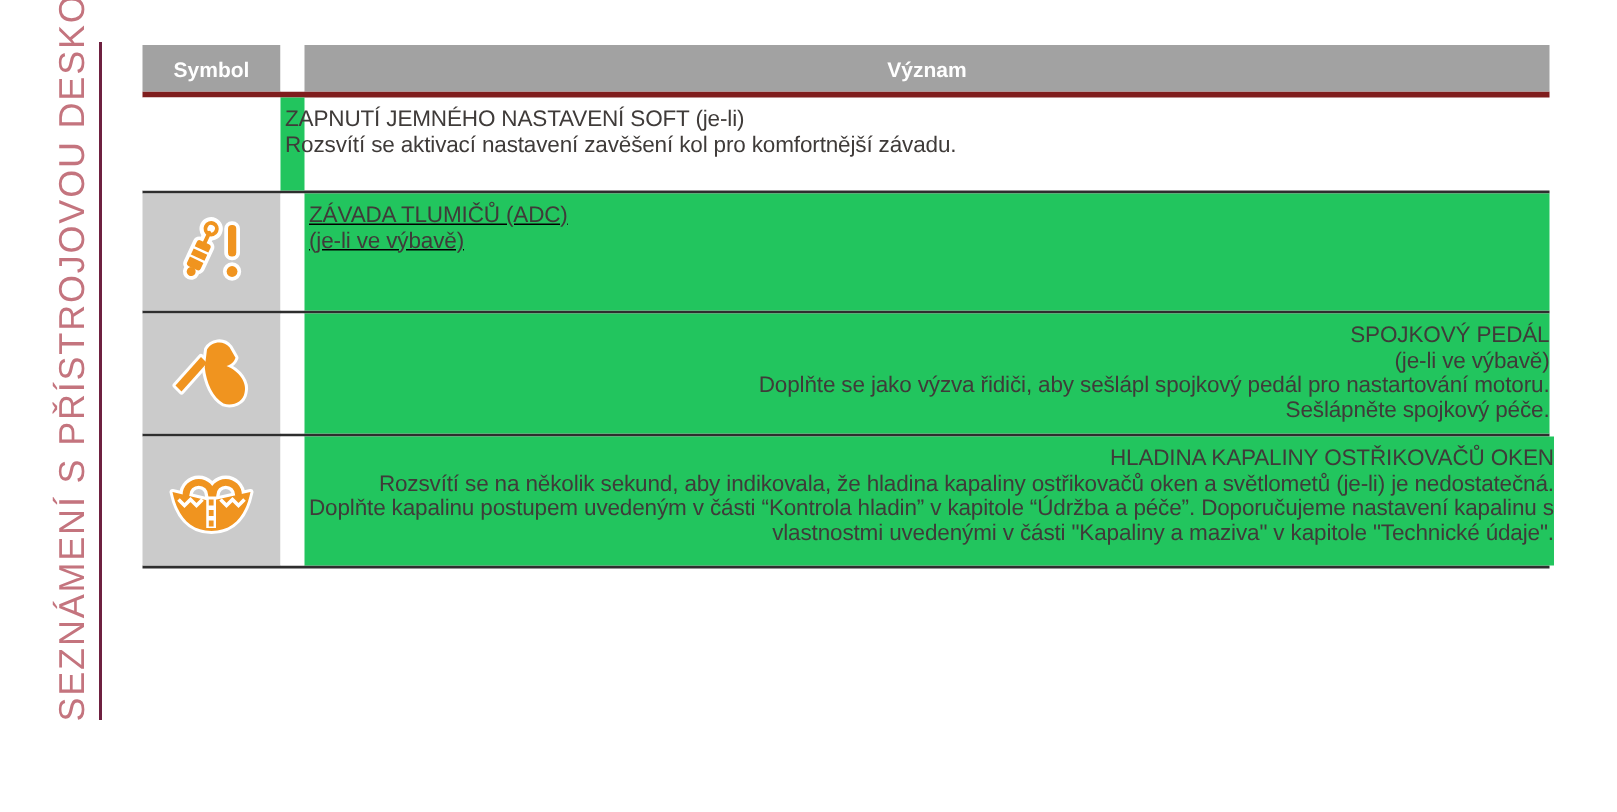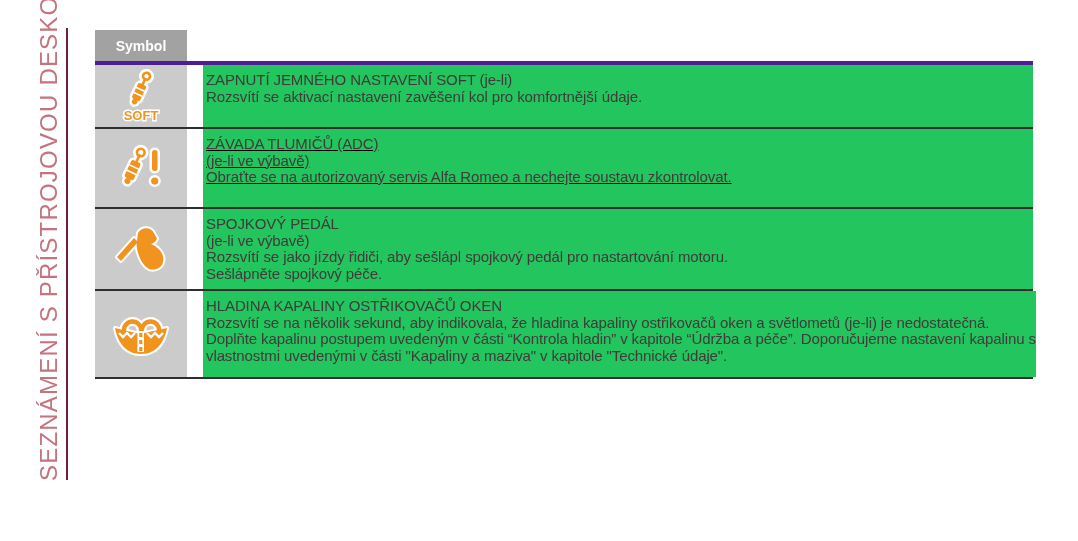--- a/index.html
+++ b/index.html
@@ -20,79 +20,59 @@
     line-height:30px;
   }
   
   .manual-table{
     position:absolute;left:95px;top:30px;width:938px;
   }
   .t-row{
     display:grid;grid-template-columns:92px 16px 1fr;
     border-bottom:2px solid #2e2e2e;
   }
-  .t-header{border-bottom:4px solid #4c1d95;height:31px;}
+  .t-header{border-bottom:4px solid #7f1d1d;height:31px;}
   .th{
     background:#a2a2a2;color:#ffffff;font-weight:bold;font-size:14px;
     display:flex;align-items:center;justify-content:center;height:31px;
   }
   .gap{background:#ffffff;}
   .cell-symbol{
     background:#cbcbcb;display:flex;align-items:center;justify-content:center;
   }
   .cell-text{
     background:#22c55e;padding:7px 0 0 3px;
     font-size:15px;line-height:16.5px;color:#3f3b39;letter-spacing:-0.1px;
   }
   .cell-text .line{white-space:nowrap;}
   .r1{min-height:62px;}
   .r2{min-height:78px;text-decoration:underline;}
-  .r3{min-height:80px;}
-  .r4{min-height:86px;}
+  .r3{min-height:80px;text-align:right;}
+  .r4{min-height:86px;text-align:right;}
   svg{display:block;}
 </style>
 </head>
 <body>
 
 <div class="sidebar-rule"></div>
 <div class="sidebar-title">SEZNÁMENÍ S PŘÍSTROJOVOU DESKOU</div>
 
 <div class="manual-table">
 
   <div class="t-row t-header">
     <div class="th">Symbol</div>
     <div class="gap"></div>
+    <div class="th">Význam</div>
   </div>
 
   <div class="t-row r1">
-    <div class="cell-symbol">
-      <svg width="58" height="54" viewBox="0 0 58 54">
-        <g transform="rotate(25 29 19)">
-          <g stroke="#ffffff" fill="#ffffff" stroke-linejoin="round" stroke-linecap="round">
-            <circle cx="29" cy="6" r="3.5" fill="none" stroke-width="8"></circle>
-            <line x1="29" y1="9" x2="29" y2="15" stroke-width="8"></line>
-            <rect x="24.5" y="15" width="9" height="17" rx="2" stroke-width="5"></rect>
-            <circle cx="29" cy="34" r="2.8" stroke-width="5"></circle>
-          </g>
-          <g stroke="#f0941f" fill="#f0941f" stroke-linecap="round">
-            <circle cx="29" cy="6" r="3.5" fill="none" stroke-width="2.6"></circle>
-            <line x1="29" y1="9" x2="29" y2="15" stroke-width="2.6"></line>
-            <rect x="24.5" y="15" width="9" height="17" rx="2" stroke-width="0"></rect>
-            <line x1="24.5" y1="20.5" x2="33.5" y2="20.5" stroke="#ffffff" stroke-width="1.6"></line>
-            <line x1="24.5" y1="26" x2="33.5" y2="26" stroke="#ffffff" stroke-width="1.6"></line>
-            <circle cx="29" cy="34" r="2.8" stroke-width="0"></circle>
-          </g>
-        </g>
-        <text x="29" y="51" text-anchor="middle" font-family="Liberation Sans, sans-serif" font-weight="bold" font-size="13" fill="#f0941f" stroke="#ffffff" stroke-width="3" paint-order="stroke">SOFT</text>
-      </svg>
-    </div>
     <div class="gap"></div>
     <div class="cell-text">
       <div class="line">ZAPNUTÍ JEMNÉHO NASTAVENÍ SOFT (je-li)</div>
-      <div class="line">Rozsvítí se aktivací nastavení zavěšení kol pro komfortnější údaje.</div>
+      <div class="line">Rozsvítí se aktivací nastavení zavěšení kol pro komfortnější závadu.</div>
     </div>
   </div>
 
   <div class="t-row r2">
     <div class="cell-symbol">
       <svg width="58" height="54" viewBox="0 0 58 54">
         <g transform="rotate(25 22 26)">
           <g stroke="#ffffff" fill="#ffffff" stroke-linejoin="round" stroke-linecap="round">
             <circle cx="22" cy="10" r="3.8" fill="none" stroke-width="8"></circle>
             <line x1="22" y1="13" x2="22" y2="20" stroke-width="8"></line>
@@ -115,42 +95,41 @@
         <g fill="#f0941f">
           <rect x="40" y="9" width="5.5" height="21" rx="2.5"></rect>
           <circle cx="42.7" cy="40" r="3.6"></circle>
         </g>
       </svg>
     </div>
     <div class="gap"></div>
     <div class="cell-text">
       <div class="line">ZÁVADA TLUMIČŮ (ADC)</div>
       <div class="line">(je-li ve výbavě)</div>
-      <div class="line">Obraťte se na autorizovaný servis Alfa Romeo a nechejte soustavu zkontrolovat.</div>
     </div>
   </div>
 
   <div class="t-row r3">
     <div class="cell-symbol">
       <svg width="58" height="54" viewBox="0 0 58 54">
         <g stroke="#ffffff" fill="#ffffff" stroke-linejoin="round" stroke-width="4">
           <polygon points="5,35 22,16 26,20 9,39"></polygon>
           <path d="M26,11 C29,5.5 37,4.5 41,9.5 L45,16.5 C44,19.5 42,21 39,22 C47,25 53,33 51,40 C50,46 43,49 37,47 C30,43 25.5,33 24.5,23 Z"></path>
         </g>
         <g fill="#f0941f">
           <polygon points="5,35 22,16 26,20 9,39"></polygon>
           <path d="M26,11 C29,5.5 37,4.5 41,9.5 L45,16.5 C44,19.5 42,21 39,22 C47,25 53,33 51,40 C50,46 43,49 37,47 C30,43 25.5,33 24.5,23 Z"></path>
         </g>
       </svg>
     </div>
     <div class="gap"></div>
     <div class="cell-text">
       <div class="line">SPOJKOVÝ PEDÁL</div>
       <div class="line">(je-li ve výbavě)</div>
-      <div class="line">Rozsvítí se jako jízdy řidiči, aby sešlápl spojkový pedál pro nastartování motoru.</div>
+      <div class="line">Doplňte se jako výzva řidiči, aby sešlápl spojkový pedál pro nastartování motoru.</div>
       <div class="line">Sešlápněte spojkový péče.</div>
     </div>
   </div>
 
   <div class="t-row r4">
     <div class="cell-symbol">
       <svg width="60" height="54" viewBox="0 0 60 54">
         <g stroke="#ffffff" fill="none" stroke-linecap="round" stroke-width="9">
           <path d="M13,23 a8.5 8.5 0 0 1 17 0"></path>
           <path d="M31,23 a8.5 8.5 0 0 1 17 0"></path>

